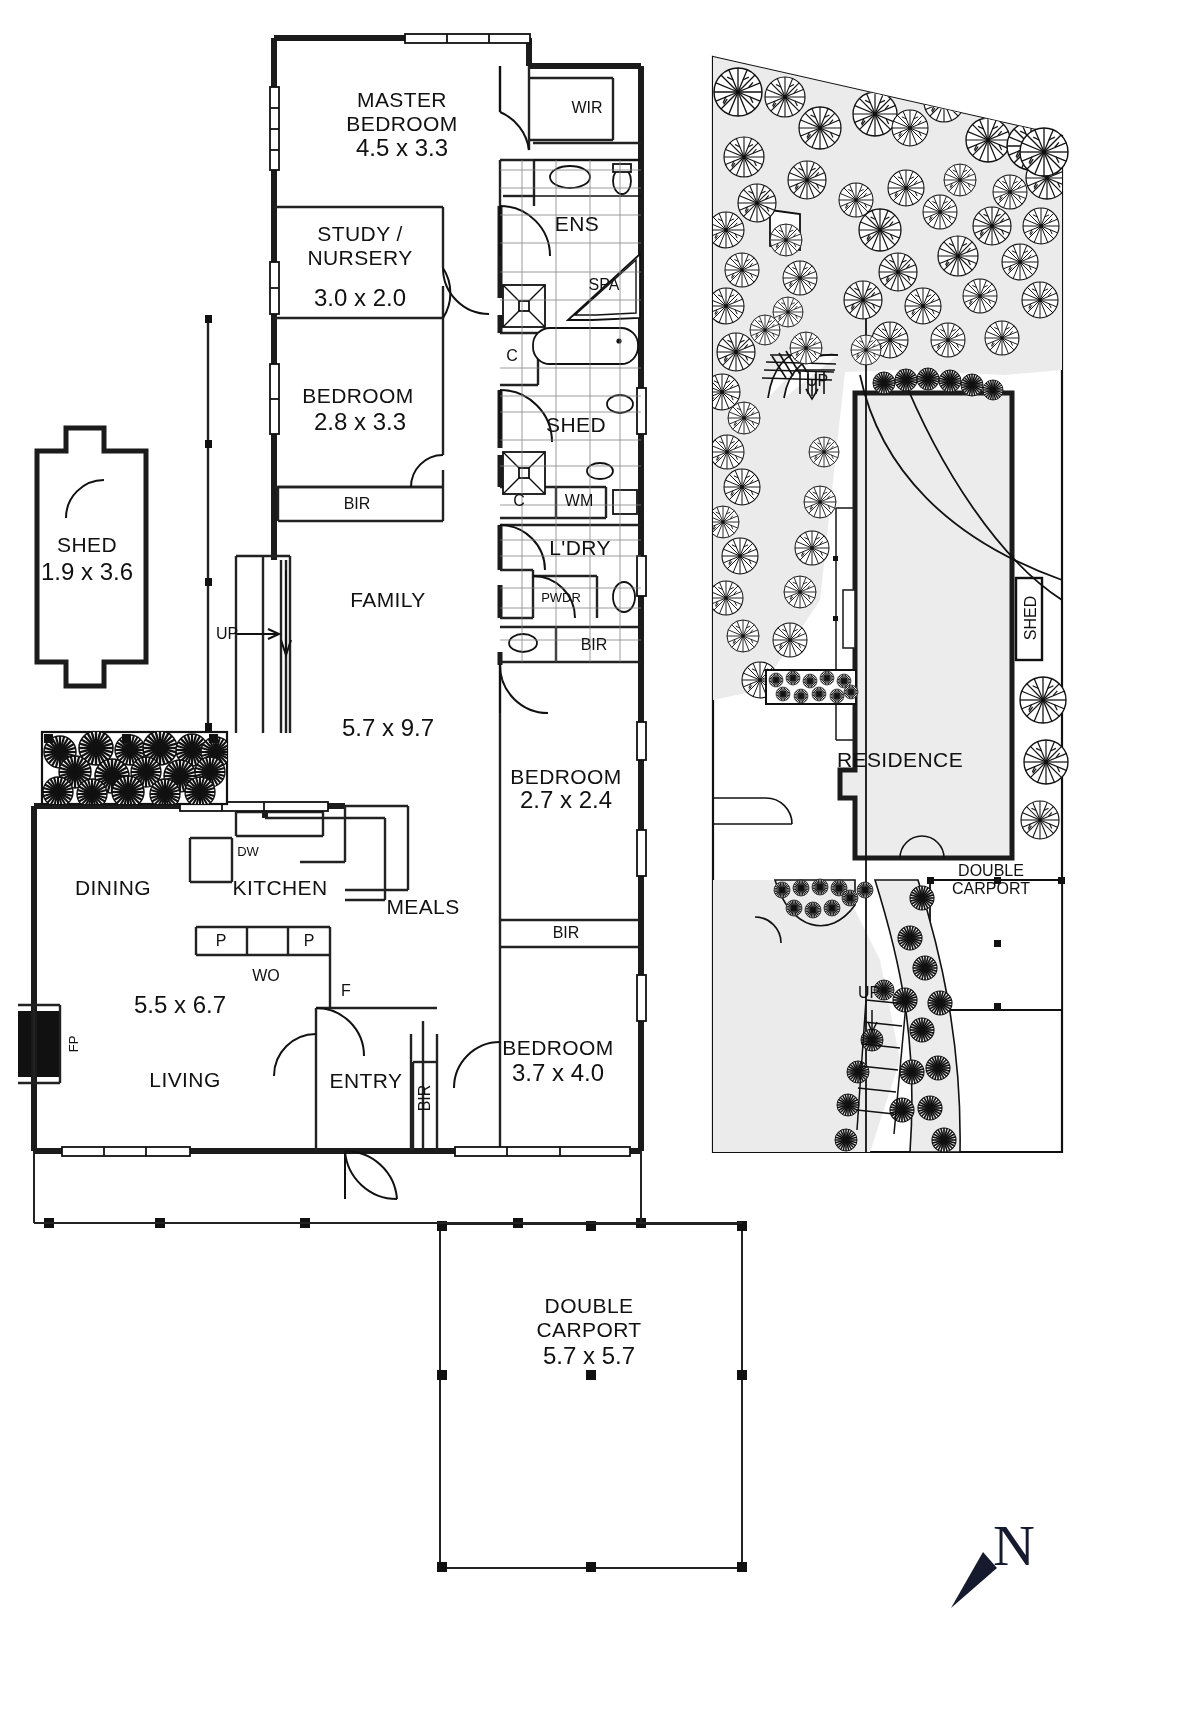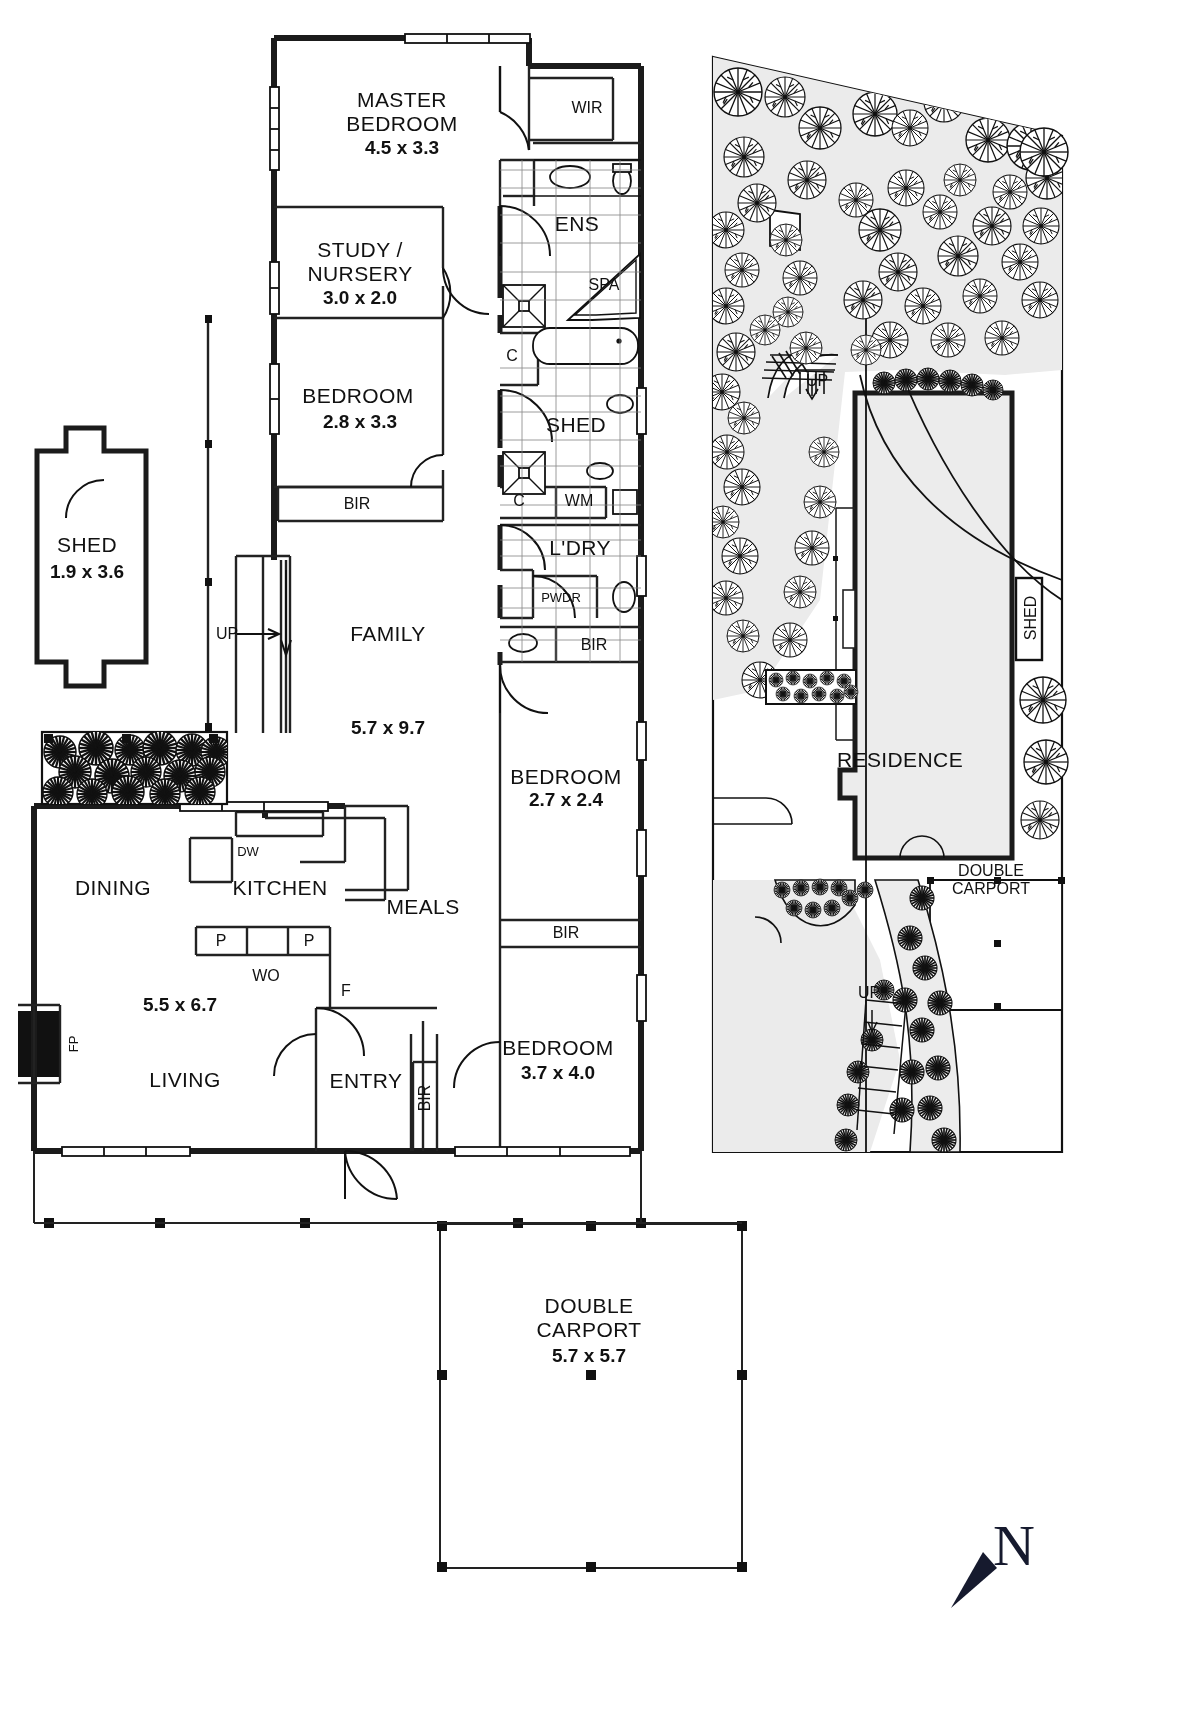--- a/index.html
+++ b/index.html
@@ -4,21 +4,21 @@
 <style>
   html,body{margin:0;padding:0;background:#fff;}
   body{width:1197px;height:1728px;position:relative;overflow:hidden;
        font-family:"Liberation Sans",sans-serif;color:#111;}
   #stage{position:absolute;left:0;top:0;width:1197px;height:1728px;padding-left:8px;}
   svg{position:absolute;left:0;top:0;width:1197px;height:1728px;}
   .lbl{position:absolute;text-align:center;line-height:1.12;white-space:pre;
        font-family:"Liberation Sans",sans-serif;color:#111;
        transform:translate(-50%,-50%);pointer-events:none;}
   .rm{font-size:21px;font-weight:400;letter-spacing:.4px;}
-  .dim{font-size:19px;font-weight:700;}
+  .dim{font-size:24px;font-weight:400;}
   .sm{font-size:16px;}
   .xs{font-size:13px;}
   .vert{transform:translate(-50%,-50%) rotate(-90deg);}
   .north-n{position:absolute;font-family:"Liberation Serif",serif;
            font-size:58px;color:#161a2e;font-weight:400;}
 </style>
 </head>
 <body>
 
 <div id="stage">
@@ -907,21 +907,21 @@
 </svg>
 
 <div>
 
   <div class="lbl rm" style="left:402px;top:112px">MASTER
 BEDROOM</div>
   <div class="lbl dim" style="left:402px;top:148px">4.5 x 3.3</div>
 
   <div class="lbl sm" style="left:587px;top:108px">WIR</div>
 
-  <div class="lbl rm" style="left:360px;top:262px">STUDY /
+  <div class="lbl rm" style="left:360px;top:246px">STUDY /
 NURSERY</div>
   <div class="lbl dim" style="left:360px;top:298px">3.0 x 2.0</div>
 
   <div class="lbl rm" style="left:577px;top:224px">ENS</div>
   <div class="lbl sm" style="left:604px;top:285px">SPA</div>
 
   <div class="lbl rm" style="left:358px;top:396px">BEDROOM</div>
   <div class="lbl dim" style="left:360px;top:422px">2.8 x 3.3</div>
 
   <div class="lbl sm" style="left:512px;top:356px">C</div>
@@ -929,21 +929,21 @@
   <div class="lbl sm" style="left:357px;top:504px">BIR</div>
   <div class="lbl sm" style="left:519px;top:501px">C</div>
   <div class="lbl sm" style="left:579px;top:501px">WM</div>
   <div class="lbl rm" style="left:580px;top:548px">L'DRY</div>
   <div class="lbl xs" style="left:561px;top:598px">PWDR</div>
   <div class="lbl sm" style="left:594px;top:645px">BIR</div>
 
   <div class="lbl rm" style="left:87px;top:545px">SHED</div>
   <div class="lbl dim" style="left:87px;top:572px">1.9 x 3.6</div>
 
-  <div class="lbl rm" style="left:388px;top:634px">FAMILY</div>
+  <div class="lbl rm" style="left:388px;top:600px">FAMILY</div>
   <div class="lbl dim" style="left:388px;top:728px">5.7 x 9.7</div>
   <div class="lbl sm" style="left:227px;top:634px">UP</div>
 
   <div class="lbl rm" style="left:566px;top:777px">BEDROOM</div>
   <div class="lbl dim" style="left:566px;top:800px">2.7 x 2.4</div>
 
   <div class="lbl rm" style="left:113px;top:888px">DINING</div>
   <div class="lbl rm" style="left:280px;top:888px">KITCHEN</div>
   <div class="lbl xs" style="left:248px;top:852px">DW</div>
   <div class="lbl rm" style="left:423px;top:907px">MEALS</div>

